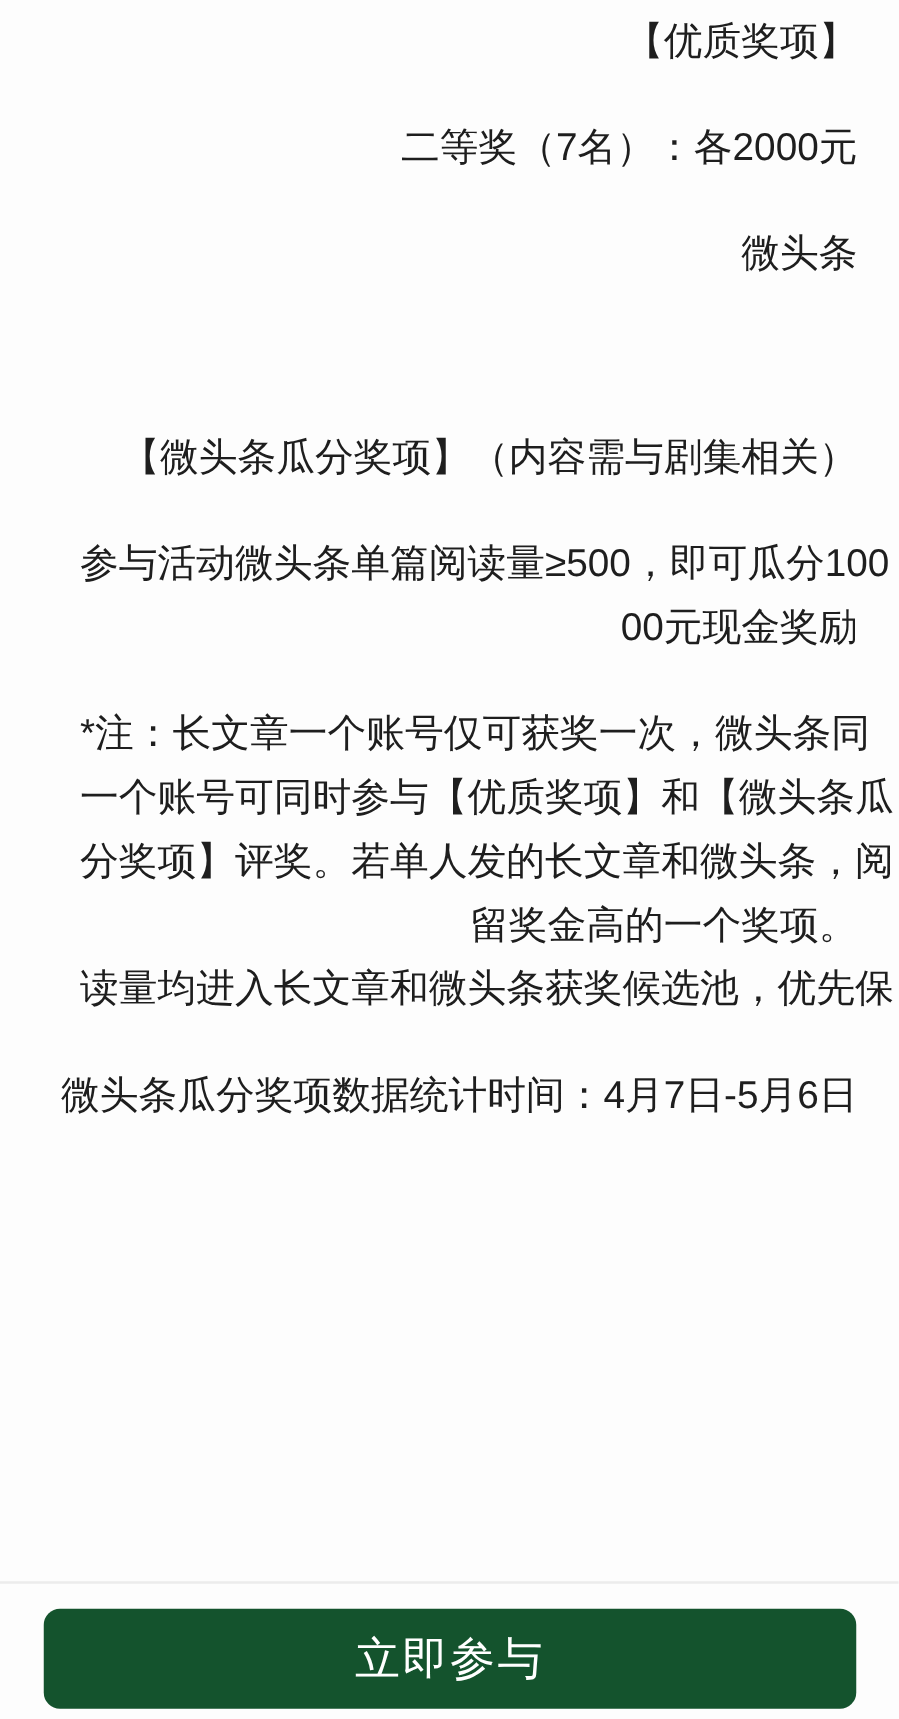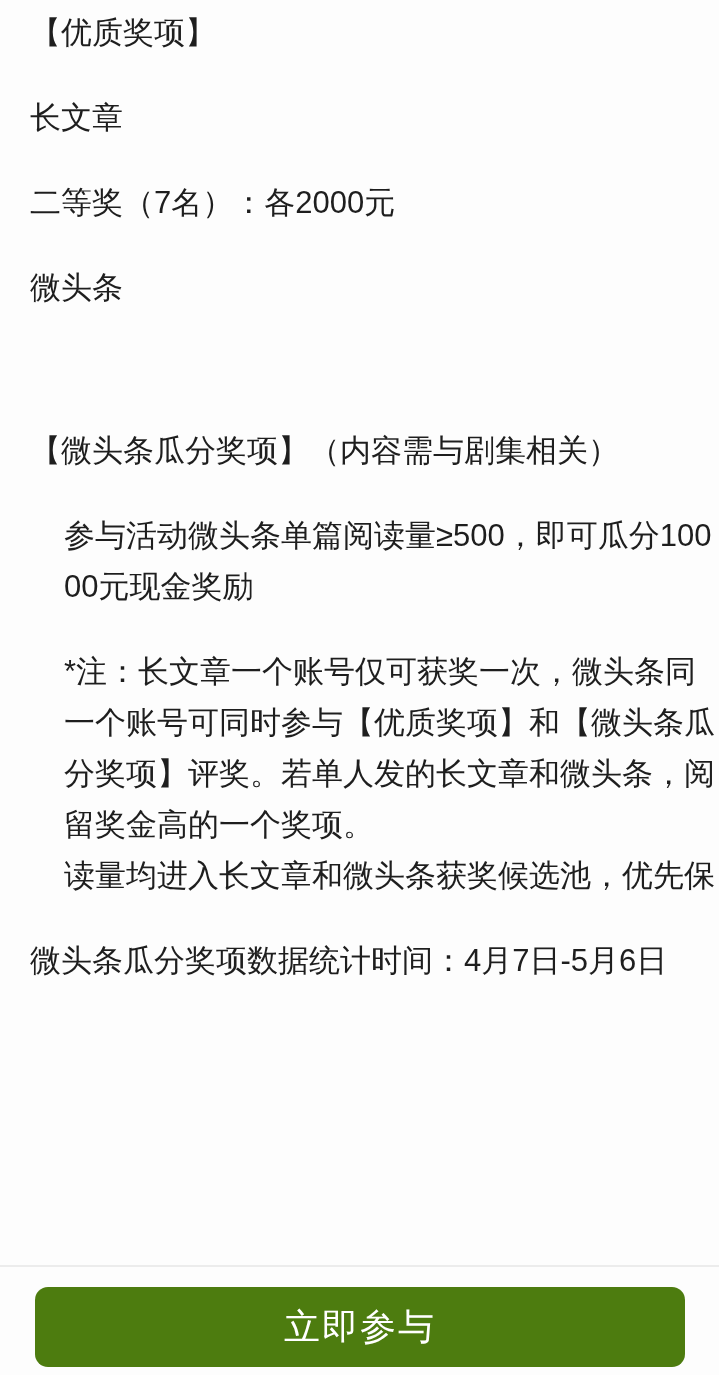--- a/index.html
+++ b/index.html
@@ -7,21 +7,22 @@
   body {
     width: 719px;
     height: 1375px;
     background: #fdfdfd;
     color: #1e1e1e;
     font-family: "Liberation Sans", "DejaVu Sans", sans-serif;
     position: relative;
     overflow: hidden;
   }
   .content {
-    padding: 7px 18px 0 30px;
+    padding: 7px 33px 0 30px;
+    text-align: right;
   }
   .para {
     margin: 0 0 34px 0;
     font-size: 31px;
     line-height: 51px;
     font-weight: 400;
     white-space: nowrap;
   }
   .para .ln {
     display: block;
@@ -57,21 +58,20 @@
     padding: 0;
   }
 </style>
 </head>
 <body style="background: rgb(253, 253, 253); color: rgb(30, 30, 30);">
 
 <main class="content">
 
   <p class="para">【优质奖项】</p>
 
-  <p class="para">长文章</p>
 
 
   <p class="para">二等奖（7名）：各2000元</p>
 
 
   <p class="para">微头条</p>
 
 
   <div class="blank-spacer"></div>
 
@@ -89,13 +89,13 @@
     <span class="ln">留奖金高的一个奖项。</span>
     <span class="ln">读量均进入长文章和微头条获奖候选池，优先保</span>
   </p>
 
   <p class="para">微头条瓜分奖项数据统计时间：4月7日-5月6日</p>
 
 </main>
 
 <div class="divider"></div>
 
-<button class="join-btn" style="background: #4d7c0f; color: rgb(255, 255, 255); text-align: center;">立即参与</button>
+<button class="join-btn" style="background: #14532d; color: rgb(255, 255, 255); text-align: center;">立即参与</button>
 
 </body></html>

